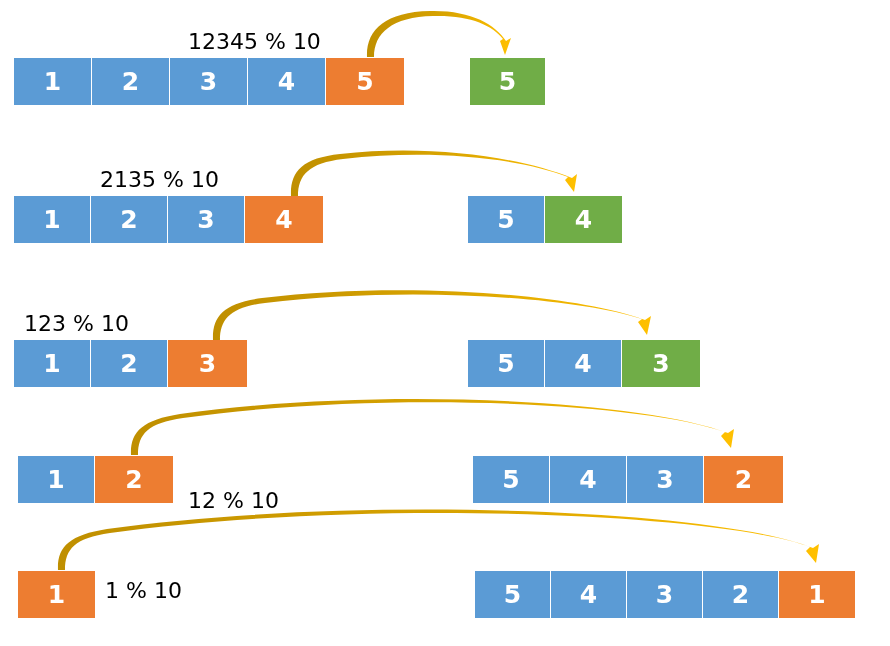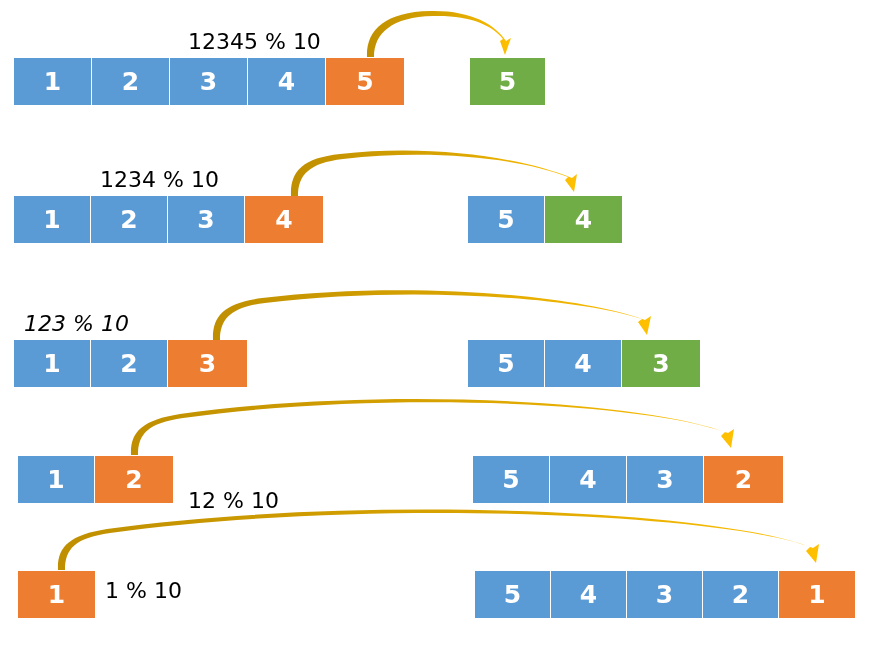--- a/index.html
+++ b/index.html
@@ -96,37 +96,37 @@
       <div class="cell blue" style="width:78px;height:47px;">4</div>
       <div class="cell orange" style="width:78px;height:47px;">5</div>
     </div>
 
     <div class="group" style="left:470px;top:58px;">
       <div class="cell green" style="width:75px;height:47px;">5</div>
     </div>
   </div>
 
   <div class="row" style="top:0;">
-    <div class="label" style="left:100px;top:169px;">1234 % 10</div>
+    <div class="label" style="left:100px;top:169px;">2135 % 10</div>
 
     <div class="group" style="left:14px;top:196px;">
       <div class="cell blue" style="width:77px;height:47px;">1</div>
       <div class="cell blue" style="width:77px;height:47px;">2</div>
       <div class="cell blue" style="width:77px;height:47px;">3</div>
       <div class="cell orange" style="width:78px;height:47px;">4</div>
     </div>
 
     <div class="group" style="left:468px;top:196px;">
       <div class="cell blue" style="width:77px;height:47px;">5</div>
       <div class="cell green" style="width:77px;height:47px;">4</div>
     </div>
   </div>
 
   <div class="row" style="top:0;">
-    <div class="label" style="left:24px;top:313px;font-style:italic;">123 % 10</div>
+    <div class="label" style="left:24px;top:313px;">123 % 10</div>
 
     <div class="group" style="left:14px;top:340px;">
       <div class="cell blue" style="width:77px;height:47px;">1</div>
       <div class="cell blue" style="width:77px;height:47px;">2</div>
       <div class="cell orange" style="width:79px;height:47px;">3</div>
     </div>
 
     <div class="group" style="left:468px;top:340px;">
       <div class="cell blue" style="width:77px;height:47px;">5</div>
       <div class="cell blue" style="width:77px;height:47px;">4</div>

